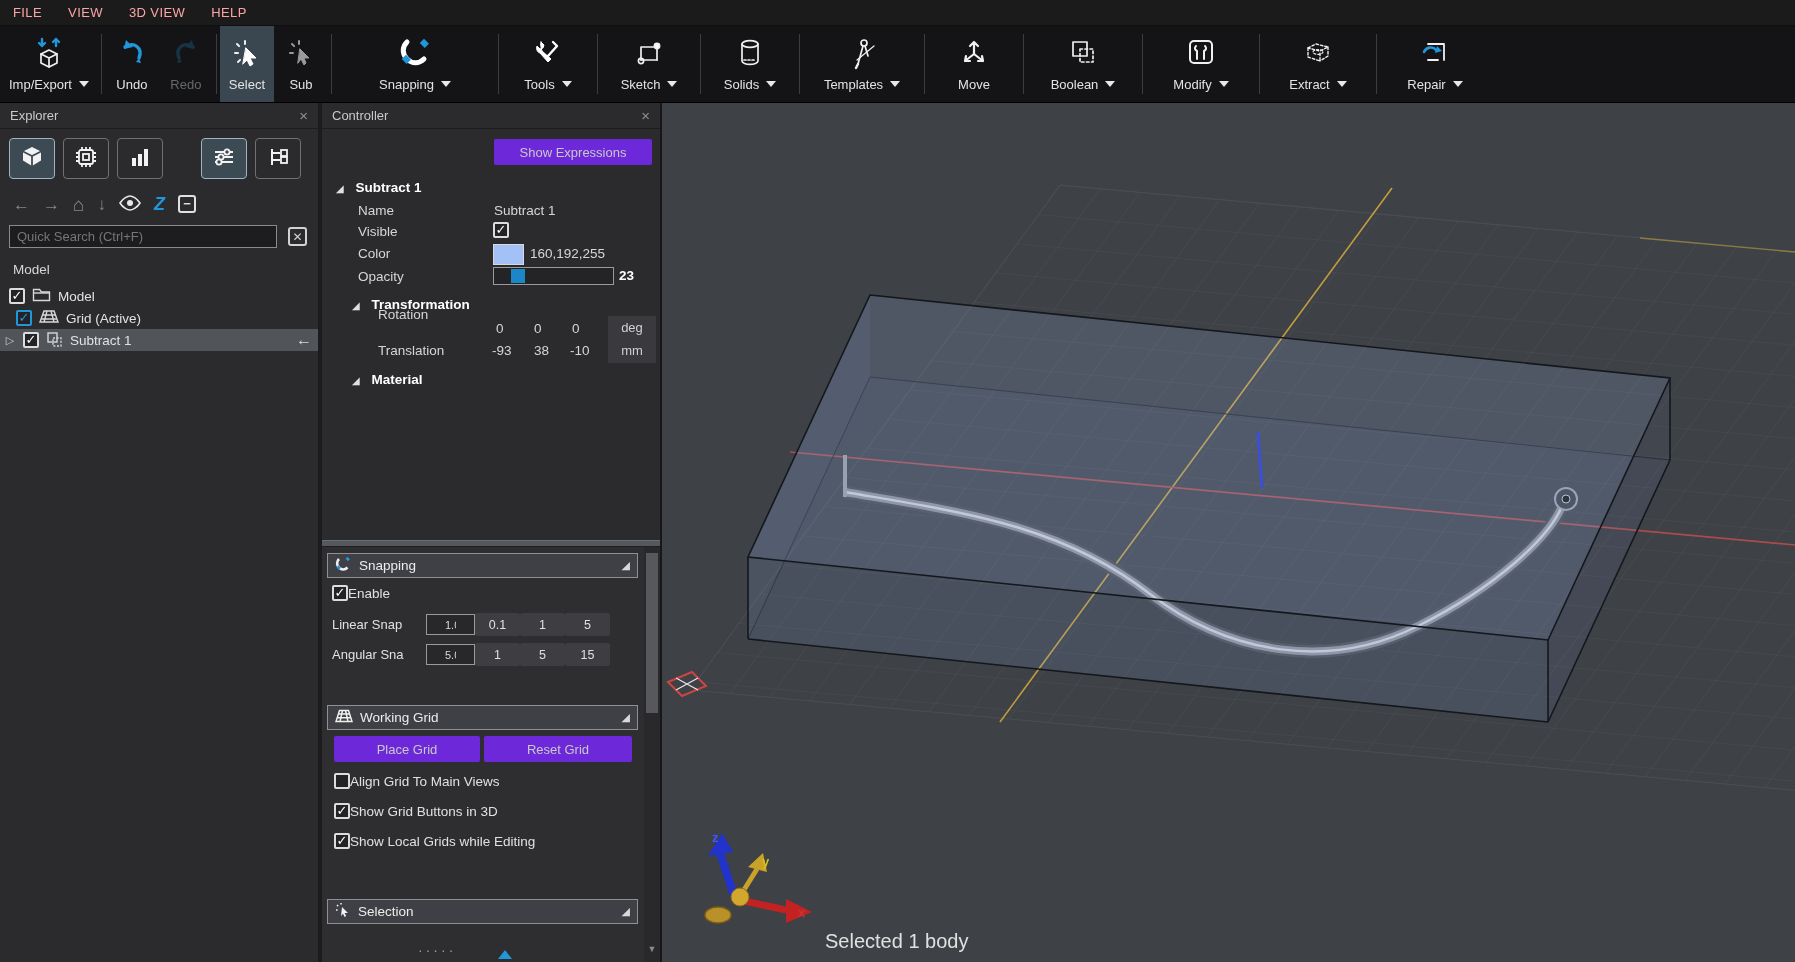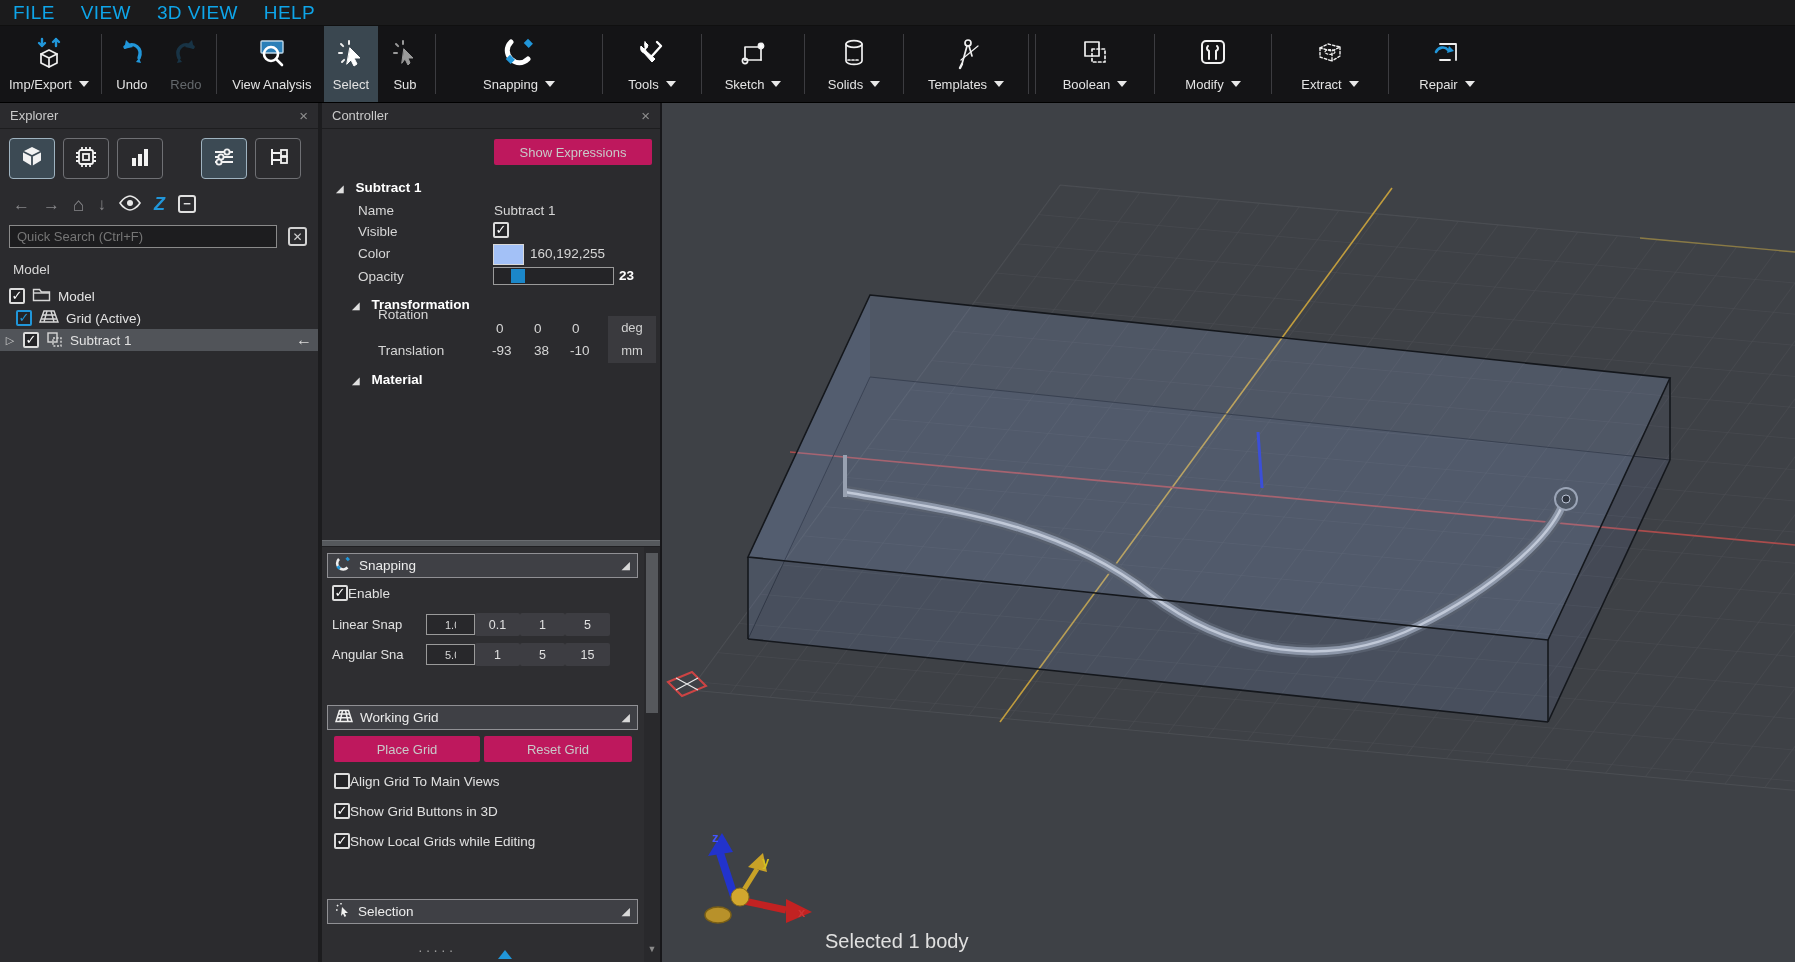--- a/index.html
+++ b/index.html
@@ -4,21 +4,21 @@
 <style>
   * { margin:0; padding:0; box-sizing:border-box; }
   html,body { width:1795px; height:962px; background:#232326; overflow:hidden;
               font-family:"Liberation Sans","DejaVu Sans",sans-serif; }
   #app { position:relative; width:1795px; height:962px; background:#2b2b2e; }
 
   
   .menubar { position:absolute; left:0; top:0; width:1795px; height:26px;
              background:#1b1b1c; display:flex; align-items:center; gap:26px;
              padding-left:13px; border-bottom:1px solid #101010; }
-  .menubar span { color:#0ea5e9; font-size:19px; letter-spacing:.4px; cursor:default; }
+  .menubar span { color:#fca5a5; font-size:13px; letter-spacing:.4px; cursor:default; }
 
   
   .toolbar { position:absolute; left:0; top:26px; width:1795px; height:77px;
              background:#141416; display:flex; align-items:stretch; overflow:hidden;
              border-bottom:1px solid #000; }
   .tbi { display:flex; flex-direction:column; align-items:center; justify-content:flex-start;
          padding:5px 9px 4px; min-width:54px; position:relative; }
   .tbi .ticon { height:44px; display:flex; align-items:center; justify-content:center; }
   .tbi .trow { display:flex; align-items:center; gap:7px; height:18px; }
   .tbi .tlabel { color:#e3e3e3; font-size:13px; white-space:nowrap; }
@@ -70,21 +70,21 @@
   .cb.on::after { content:"✓"; color:#fff; font-size:13px; font-weight:bold; line-height:12px; }
   .cb.bluecb { border-color:#2196d9; }
   .cb.bluecb.on::after { color:#2196d9; }
   .ticon16 svg { stroke:#d8d8d8; fill:none; stroke-width:1.4; }
 
   
   .middle { position:absolute; left:322px; top:103px; width:338px; height:859px; background:#2b2b2e; }
   .controller { position:absolute; left:0; top:0; width:338px; height:437px; background:#2b2b2e; }
   .hsplit { position:absolute; left:0; top:437px; width:338px; height:7px; background:#55585c;
             border-top:1px solid #6a6d71; border-bottom:1px solid #202023; }
-  .btn { background:#be185d; color:#c9c9c9; font-size:13px; border:none; border-radius:2px;
+  .btn { background:#6d28d9; color:#c9c9c9; font-size:13px; border:none; border-radius:2px;
          font-family:inherit; display:flex; align-items:center; justify-content:center; }
   .showexpr { position:absolute; right:8px; top:36px; width:158px; height:26px; }
 
   .prop { position:absolute; font-size:13.5px; color:#d6d6d6; white-space:nowrap; }
   .prop.bold { font-weight:bold; color:#fff; }
   .tri { color:#e0e0e0; font-size:10px; margin-right:8px; }
   .swatch { position:absolute; width:31px; height:21px; border:1px solid #d8d8d8; }
   .slider { position:absolute; width:121px; height:18px; border:1px solid #9a9a9a; background:#242427; }
   .slider .knob { position:absolute; left:17px; top:1px; width:14px; height:14px; background:#1b87c9; }
   .unitcol { position:absolute; left:286px; top:213px; width:48px; height:47px; background:#3a3a3e; }
@@ -171,32 +171,20 @@
           <path style="fill:#1d5a7e;stroke:none" d="M11 23l3 4-5 1z"></path>
         </svg>
       </div>
       <div class="trow">
           <span class="tlabel">Redo</span>
         </div>
     </div>
 
     <div class="tsep"></div>
 
-    <div class="tbi" style="min-width:104px">
-      <div class="ticon">
-        <svg width="38" height="38" viewBox="0 0 38 38">
-          <rect x="8" y="7" width="22" height="12" rx="1" style="fill:#2a7fb8;stroke:#bcd6e8;stroke-width:1.4"></rect>
-          <circle cx="18" cy="20" r="7" style="stroke:#fff;stroke-width:2.6"></circle>
-          <path d="M23 25l6 6" style="stroke:#fff;stroke-width:2.6"></path>
-        </svg>
-      </div>
-      <div class="trow">
-          <span class="tlabel">View Analysis</span>
-        </div>
-    </div>
 
     <div class="tbi active">
       <div class="ticon">
         <svg width="36" height="36" viewBox="0 0 36 36">
           <path d="M17 13l10 10h-6l3 6-3 2-3-6-4 4z" style="fill:#fff;stroke:#fff;stroke-width:1"></path>
           <path d="M16 6v4M8 9l3 3M6 18h4M9 27l3-3" style="stroke-dasharray:3 3;stroke-width:2"></path>
         </svg>
       </div>
       <div class="trow">
           <span class="tlabel">Select</span>
@@ -291,20 +279,32 @@
         </svg>
       </div>
       <div class="trow">
           <span class="tlabel">Templates</span>
         <span class="caret"></span>
         </div>
     </div>
 
     <div class="tsep"></div>
 
+    <div class="tbi" style="min-width:92px">
+      <div class="ticon">
+        <svg width="38" height="38" viewBox="0 0 38 38">
+          <path d="M19 20V8M19 8l-4 4M19 8l4 4" style="stroke-width:2.2"></path>
+          <path d="M19 20l-9 7M10 27l5 0M10 27l1-5" style="stroke-width:2.2"></path>
+          <path d="M19 20l9 7M28 27l-5 0M28 27l-1-5" style="stroke-width:2.2"></path>
+        </svg>
+      </div>
+      <div class="trow">
+          <span class="tlabel">Move</span>
+        </div>
+    </div>
 
 
     <div class="tsep"></div>
 
     <div class="tbi" style="min-width:112px">
       <div class="ticon">
         <svg width="38" height="38" viewBox="0 0 38 38">
           <rect x="9" y="8" width="14" height="14"></rect>
           <rect x="16" y="15" width="13" height="13" style="stroke-dasharray:2.5 2.5"></rect>
         </svg>

